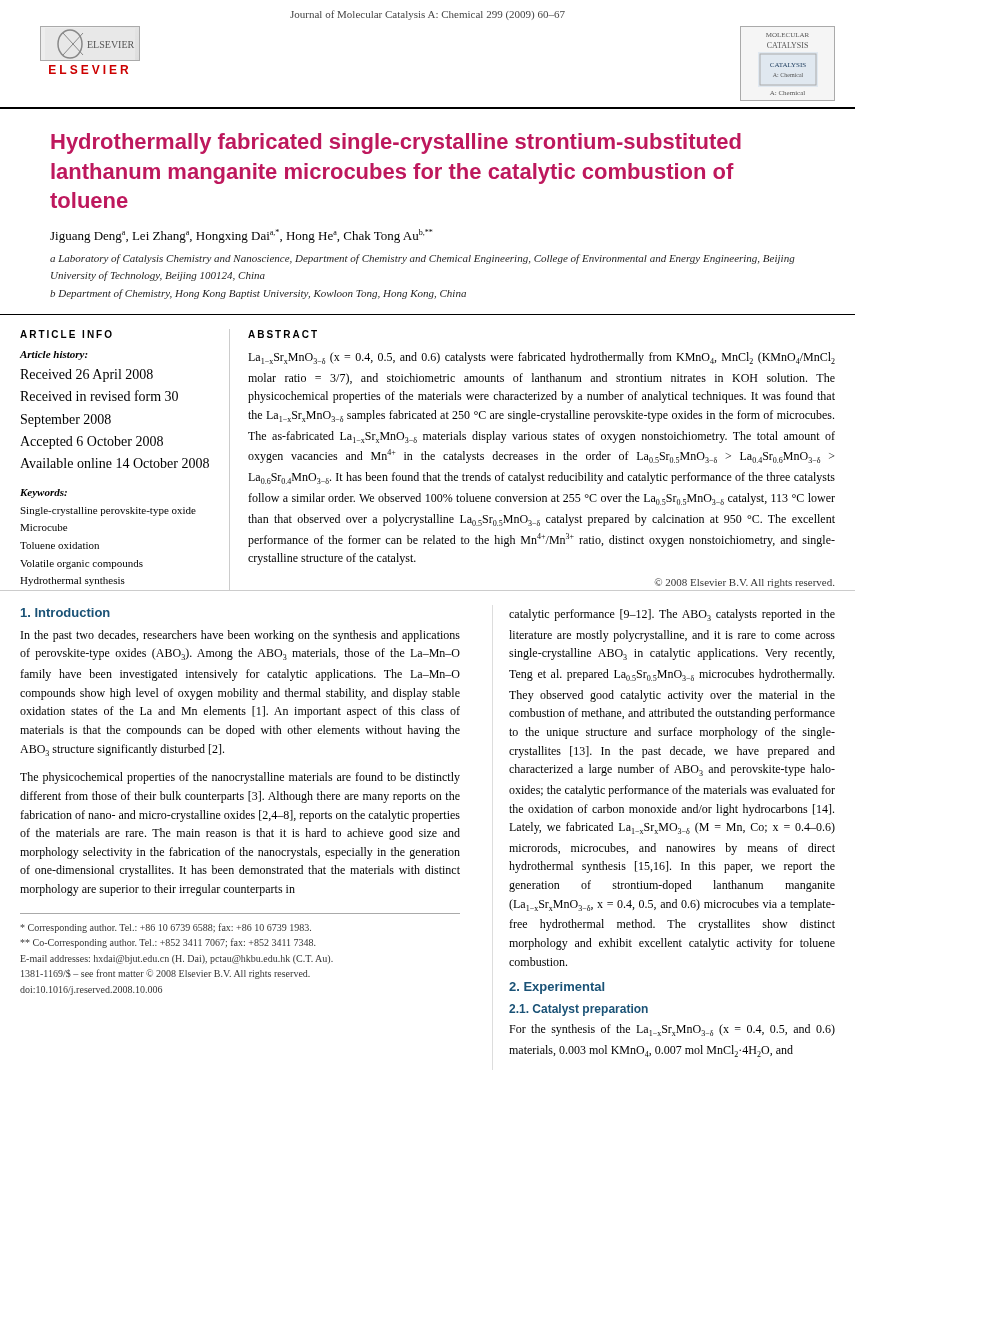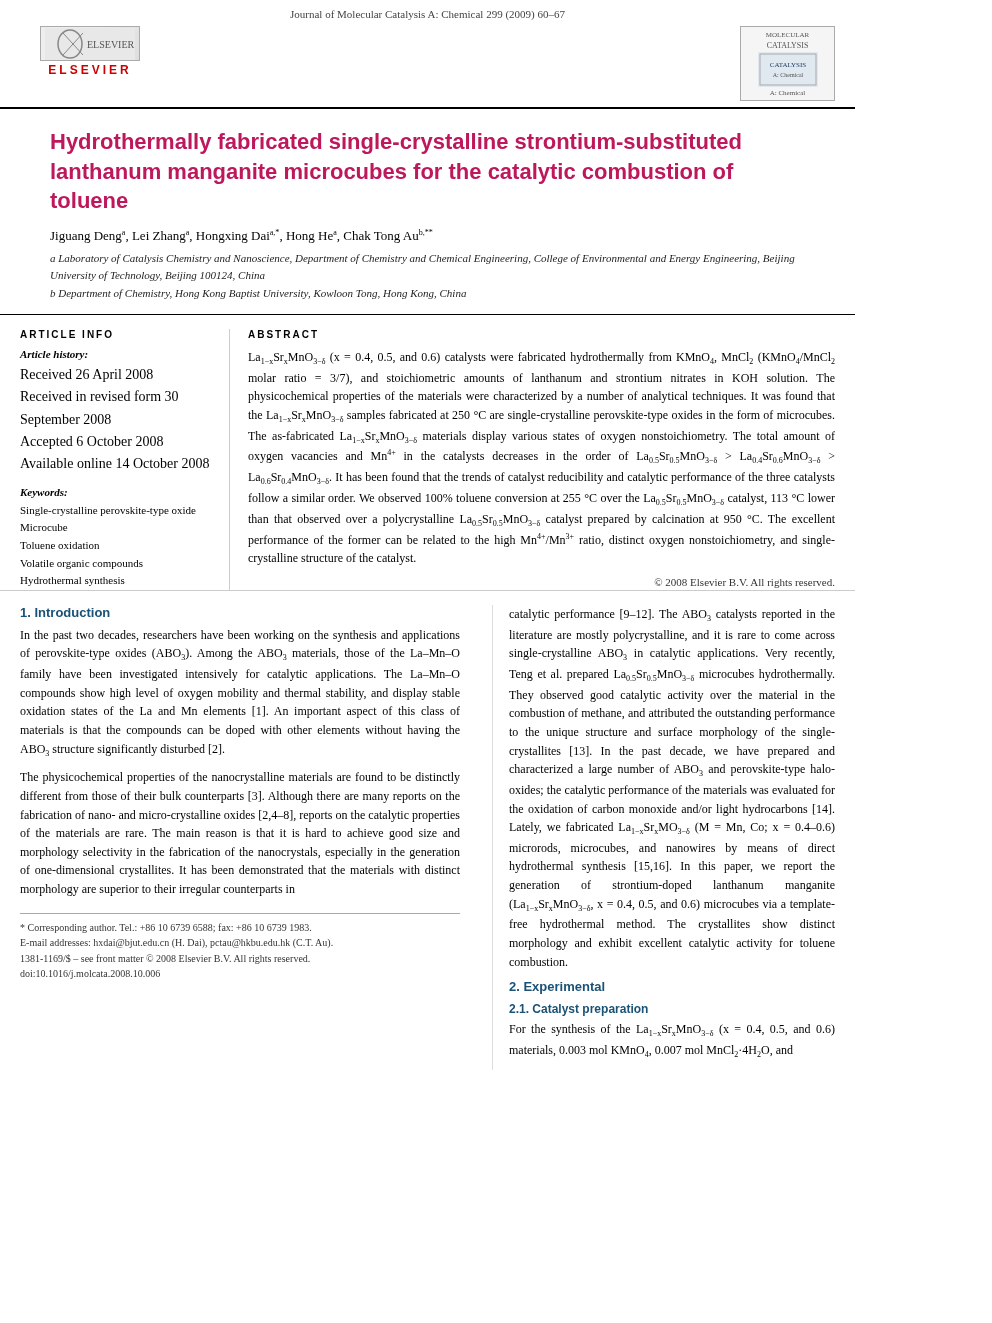--- a/index.html
+++ b/index.html
@@ -334,27 +334,30 @@
       </div>
       <div class="body-text">
         The physicochemical properties of the nanocrystalline materials are found to be distinctly different from those of their bulk counterparts [3]. Although there are many reports on the fabrication of nano- and micro-crystalline oxides [2,4–8], reports on the catalytic properties of the materials are rare. The main reason is that it is hard to achieve good size and morphology selectivity in the fabrication of the nanocrystals, especially in the generation of one-dimensional crystallites. It has been demonstrated that the materials with distinct morphology are superior to their irregular counterparts in
       </div>
 
       <div class="footnote-divider">
         <div class="footnote-text">
           <span>* Corresponding author. Tel.: +86 10 6739 6588; fax: +86 10 6739 1983.</span>
         </div>
         <div class="footnote-text">
+          <span>** Co-Corresponding author. Tel.: +852 3411 7067; fax: +852 3411 7348.</span>
+        </div>
+        <div class="footnote-text">
           <span>E-mail addresses: hxdai@bjut.edu.cn (H. Dai), pctau@hkbu.edu.hk (C.T. Au).</span>
         </div>
         <div class="footnote-text">
           <span>1381-1169/$ – see front matter © 2008 Elsevier B.V. All rights reserved.</span>
         </div>
         <div class="footnote-text">
-          <span>doi:10.1016/j.molcata.2008.10.006</span>
+          <span>doi:10.1016/j.reserved.2008.10.006</span>
         </div>
       </div>
     </div>
 
     <div class="main-right">
       <div class="body-text">
         catalytic performance [9–12]. The ABO<sub>3</sub> catalysts reported in the literature are mostly polycrystalline, and it is rare to come across single-crystalline ABO<sub>3</sub> in catalytic applications. Very recently, Teng et al. prepared La<sub>0.5</sub>Sr<sub>0.5</sub>MnO<sub>3−δ</sub> microcubes hydrothermally. They observed good catalytic activity over the material in the combustion of methane, and attributed the outstanding performance to the unique structure and surface morphology of the single-crystallites [13]. In the past decade, we have prepared and characterized a large number of ABO<sub>3</sub> and perovskite-type halo-oxides; the catalytic performance of the materials was evaluated for the oxidation of carbon monoxide and/or light hydrocarbons [14]. Lately, we fabricated La<sub>1−x</sub>Sr<sub>x</sub>MO<sub>3−δ</sub> (M = Mn, Co; x = 0.4–0.6) microrods, microcubes, and nanowires by means of direct hydrothermal synthesis [15,16]. In this paper, we report the generation of strontium-doped lanthanum manganite (La<sub>1−x</sub>Sr<sub>x</sub>MnO<sub>3−δ</sub>, x = 0.4, 0.5, and 0.6) microcubes via a template-free hydrothermal method. The crystallites show distinct morphology and exhibit excellent catalytic activity for toluene combustion.
       </div>
       <div class="section-heading">2. Experimental</div>
       <div class="subsection-heading">2.1. Catalyst preparation</div>

